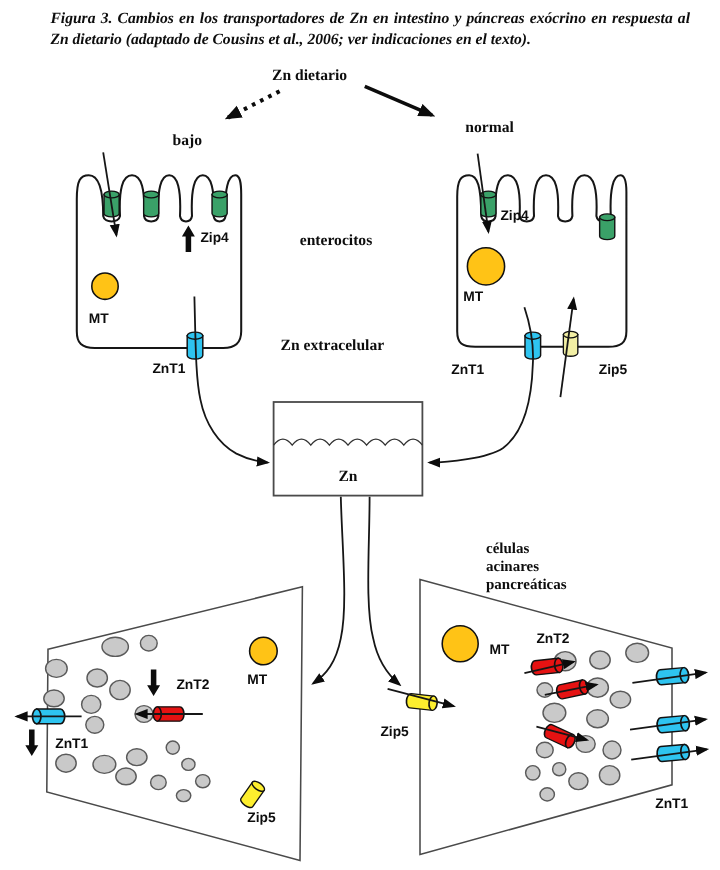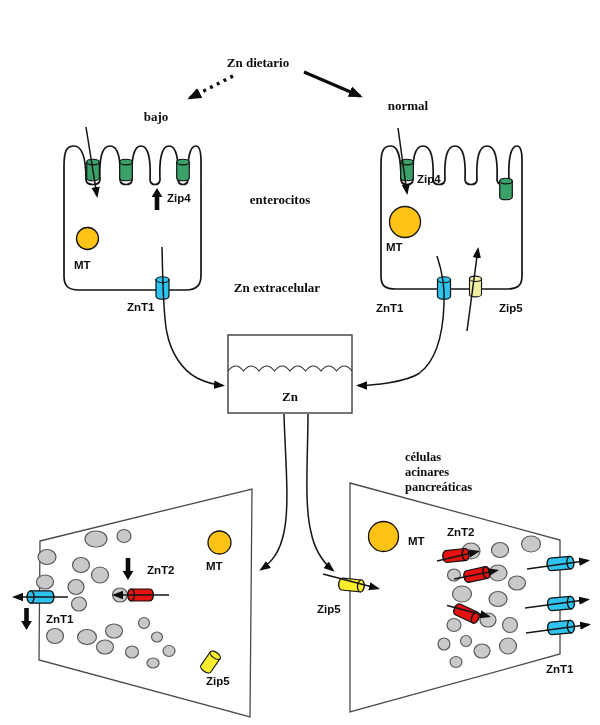--- a/index.html
+++ b/index.html
@@ -18,20 +18,21 @@
   .mt{stroke:#111;stroke-width:1.3;}
   .gran ellipse{stroke:#5a5a5a;stroke-width:1.2;}
   .tser{font:bold 13px "Liberation Serif",serif;fill:#0d0d0d;}
   .tser2{font:bold 12.5px "Liberation Serif",serif;fill:#0d0d0d;}
   .tsan{font:bold 11.5px "Liberation Sans",sans-serif;fill:#0d0d0d;}
 </style>
 </head>
 <body>
 
 <div id="stage">
+  <div id="caption">Figura 3. Cambios en los transportadores de Zn en intestino y páncreas exócrino en respuesta al Zn dietario (adaptado de Cousins et al., 2006; ver indicaciones en el texto).</div>
 
   <svg width="600" height="725" viewBox="0 0 600 725">
     <defs>
       <marker id="mA" markerUnits="userSpaceOnUse" markerWidth="11" markerHeight="9" refX="9" refY="4.5" orient="auto">
         <path d="M0 0.3 L11 4.5 L0 8.7 Z"></path>
       </marker>
       <marker id="mB" markerUnits="userSpaceOnUse" markerWidth="14" markerHeight="12" refX="11" refY="6" orient="auto">
         <path d="M0 0.5 L14 6 L0 11.5 Z"></path>
       </marker>
       <g id="cyl">

